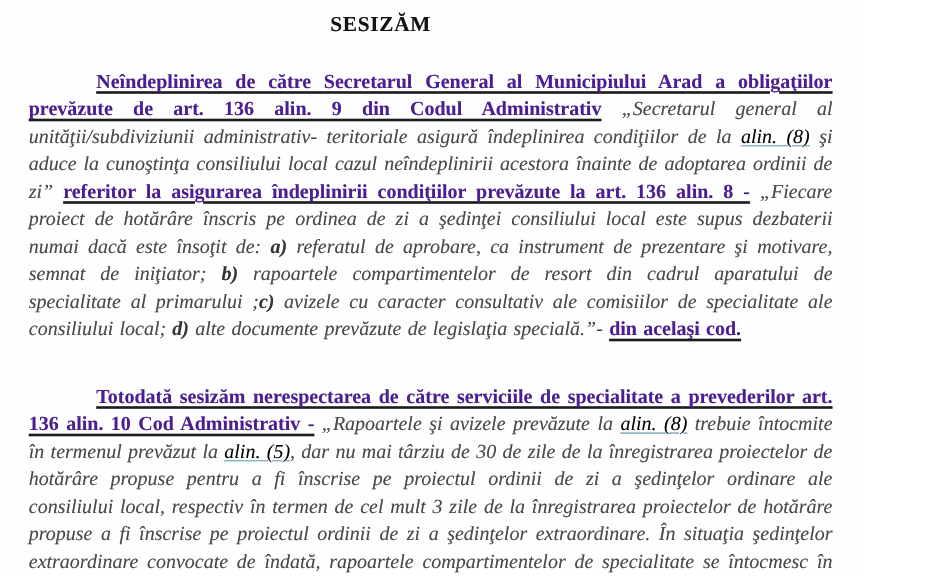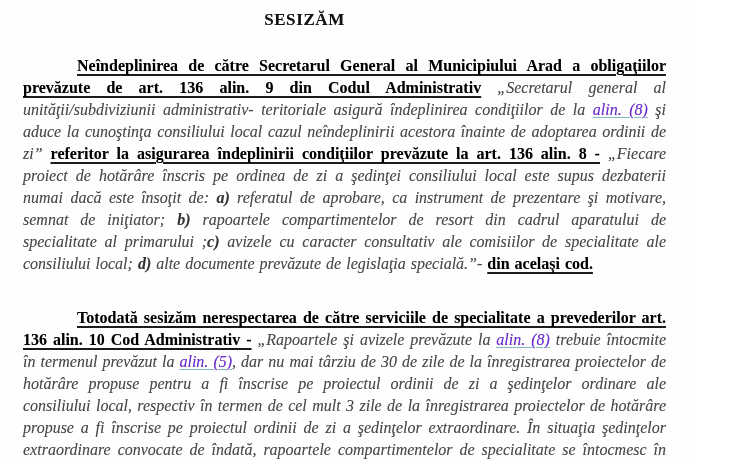--- a/index.html
+++ b/index.html
@@ -33,38 +33,38 @@
     color: #4a4a4a;
     word-spacing: 1px;
     text-shadow: 0 0 0.4px rgba(70,70,70,0.4);
   }
   .para.second {
     margin-top: 32px;
     text-align-last: justify;
   }
   .bu {
     font-weight: bold;
-    color: #000000;
+    color: #4c1d95;
     text-decoration: underline;
     text-decoration-thickness: 1.6px;
     text-underline-offset: 2.5px;
     text-decoration-color: #1c1c1c;
   }
   .it {
     font-style: italic;
     color: #4a4a4a;
   }
   .bi {
     font-style: italic;
     font-weight: bold;
     color: #353535;
   }
   .lk {
     font-style: italic;
-    color: #6d28d9;
+    color: #000000;
     text-decoration: underline;
     text-decoration-color: #82b7c4;
     text-decoration-thickness: 1px;
     text-underline-offset: 2px;
     cursor: pointer;
   }
 </style>
 </head>
 <body>
 

